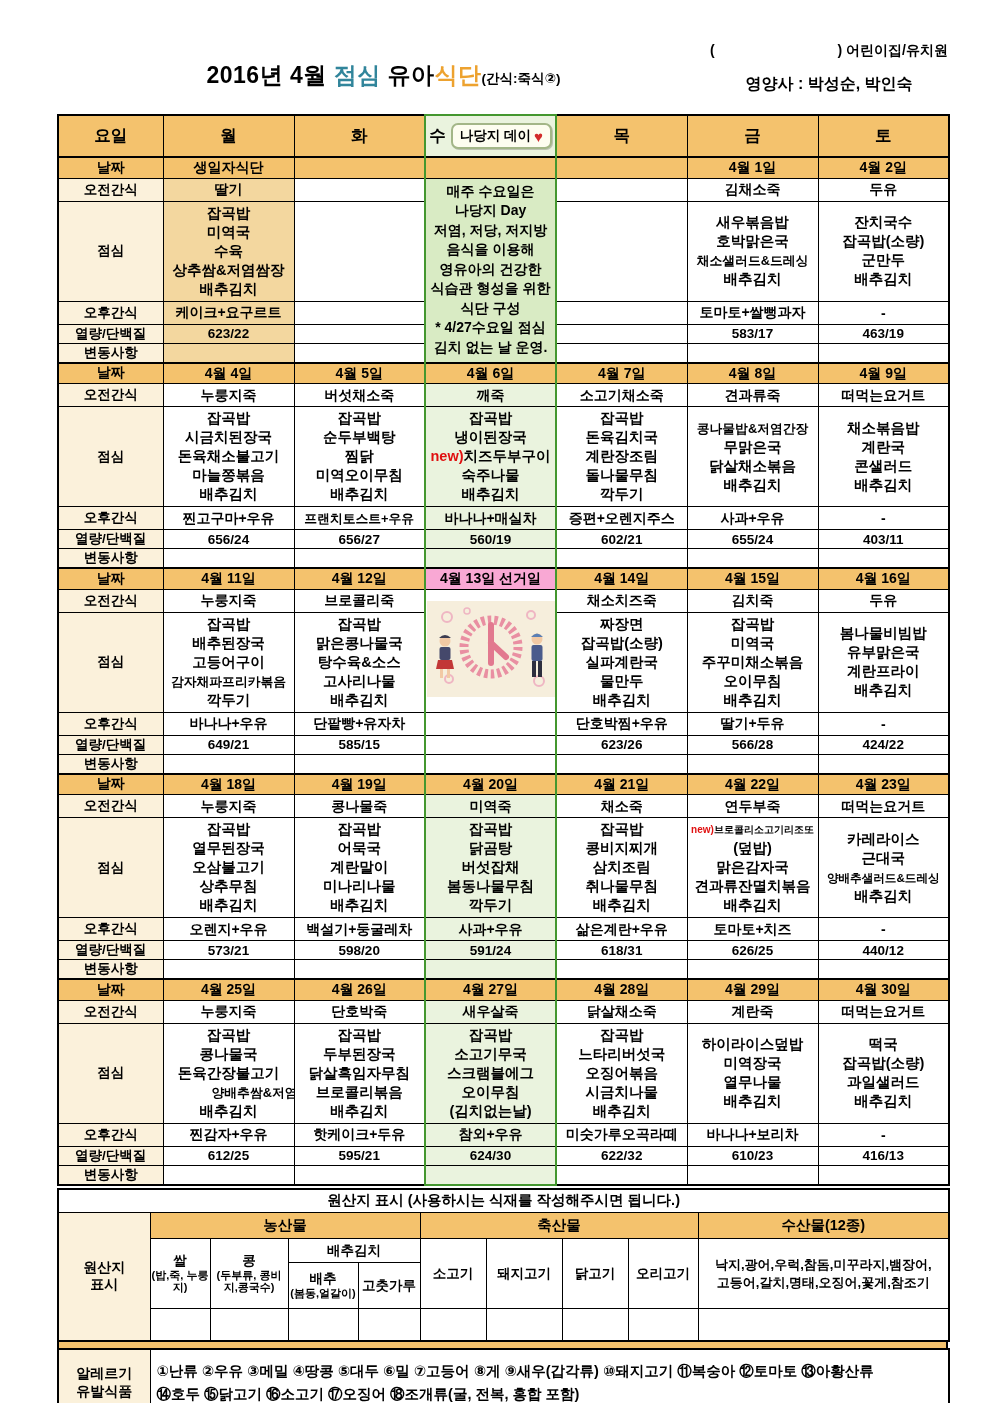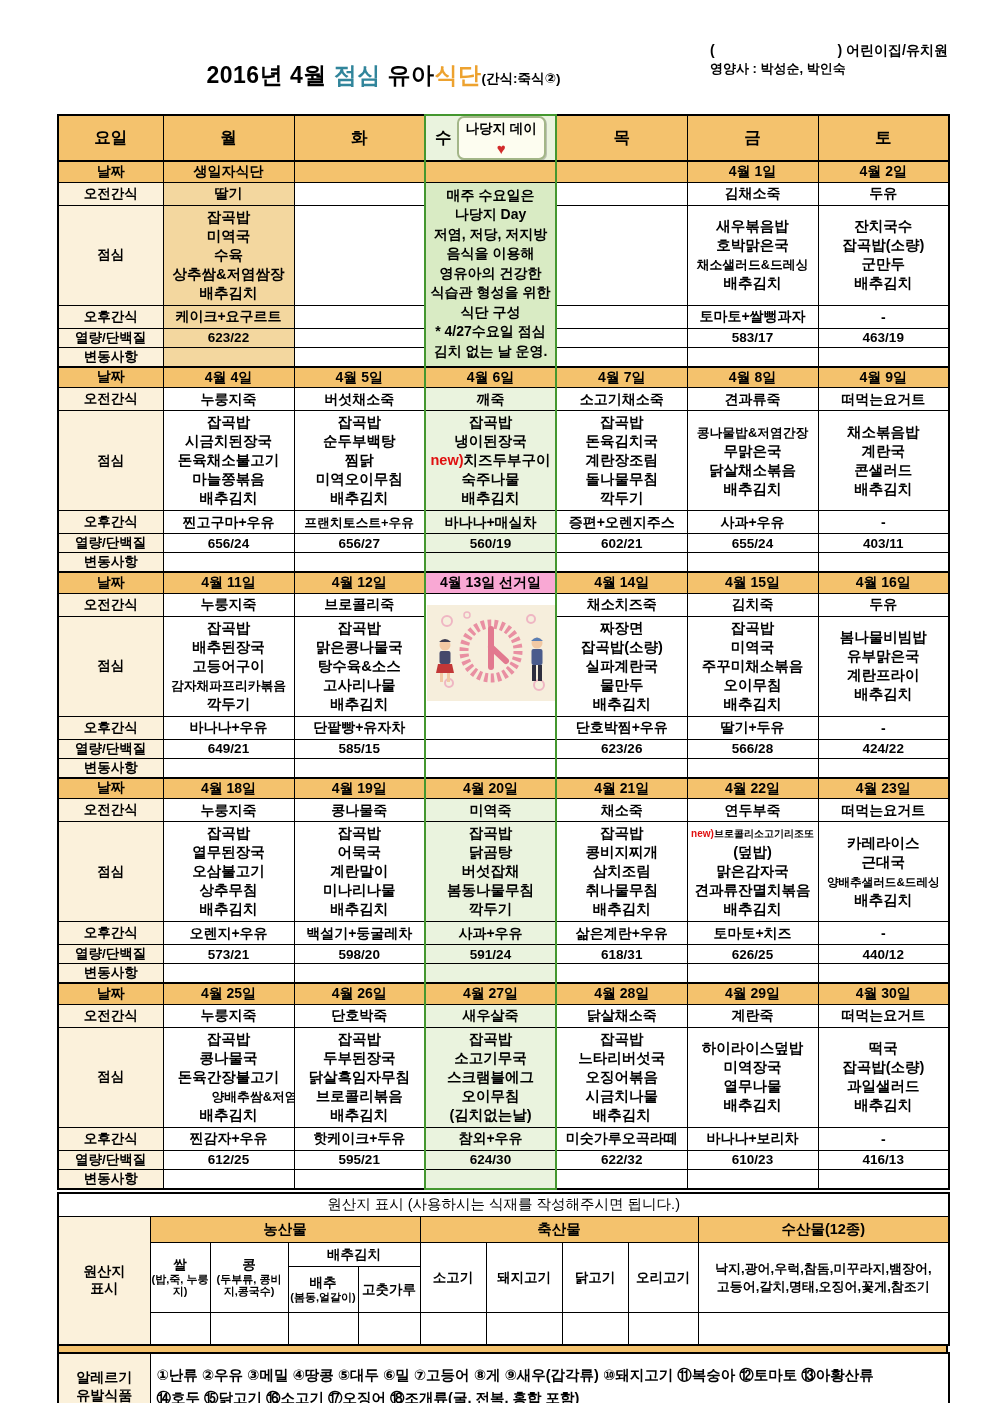--- a/index.html
+++ b/index.html
@@ -17,21 +17,21 @@
            repeating-linear-gradient(0deg,rgba(204,55,43,.55) 0 2px,transparent 2px 6px),
            repeating-linear-gradient(90deg,rgba(204,55,43,.55) 0 2px,transparent 2px 5px);
          opacity:.9;}
   .titleblock{flex:1;text-align:center;padding-top:26px;white-space:nowrap;}
   .title-main{font-size:23px;font-weight:bold;letter-spacing:0.5px;text-align:center;}
   .t-teal{color:#31859b;}
   .t-orange{color:#eda22f;}
   .title-suffix{font-size:13.5px;font-weight:bold;}
   .rightblock{width:238px;padding-top:8px;font-size:14px;font-weight:bold;}
   .facline{display:flex;justify-content:space-between;}
-  .nutline{text-align:left;margin-top:0;font-size:13px;}
+  .nutline{text-align:center;margin-top:14px;font-size:16px;}
 
   
   table{border-collapse:collapse;table-layout:fixed;width:891px;}
   td{border:1px solid #000;text-align:center;vertical-align:middle;overflow:hidden;padding:0 1px;}
   .menu-table{border:2px solid #000;}
   .b-table{border:2px solid #000;margin-top:2px;}
 
   
   .hdr{background:#f4c26d;font-weight:bold;font-size:16.5px;}
   .lbl{background:#fbf1db;font-weight:bold;font-size:13.5px;}
@@ -49,25 +49,25 @@
   .menu-line{display:block;white-space:nowrap;font-size:14.5px;}
   .snack{font-weight:bold;}
   .snack span{white-space:nowrap;font-size:14px;}
   .datecell span{white-space:nowrap;font-weight:bold;font-size:14px;}
   .nutr{font-weight:bold;font-size:13.5px;}
   .red{color:#e01010;}
   .notice .nline{display:block;font-size:14px;font-weight:bold;line-height:19.5px;white-space:nowrap;}
   .notice .nred{color:#000000;}
   .wedday{display:flex;align-items:center;justify-content:center;gap:5px;}
   .badge{display:inline-flex;align-items:center;gap:3px;background:#fdfdf0;border:2px solid #a3b688;
-         border-radius:7px;padding:2px 7px;font-size:13.5px;font-weight:bold;box-shadow:1px 1px 0 rgba(0,0,0,.2);flex-direction:column;}
+         border-radius:7px;padding:2px 7px;font-size:13.5px;font-weight:bold;box-shadow:1px 1px 0 rgba(0,0,0,.2);}
   .heart{color:#d22b2b;font-size:15px;line-height:1;}
 
   
-  .o-title{font-weight:normal;font-size:14.5px;background:#fff;}
+  .o-title{font-weight:bold;font-size:14.5px;background:#fff;}
   .o-group{background:#f4c26d;font-weight:bold;font-size:14.5px;}
   .o-sub{font-weight:bold;font-size:13.5px;background:#fff;line-height:1.15;}
   .o-subsm{font-size:11px;font-weight:bold;}
   .o-label{background:#fbf1db;font-weight:bold;font-size:14px;line-height:1.25;}
   .o-sea{font-weight:bold;font-size:13px;line-height:1.35;background:#fff;}
   .sep-orange{height:6px;background:#f4c26d;border-left:2px solid #000;border-right:2px solid #000;}
   .al-text{font-weight:bold;font-size:14.5px;text-align:left;padding:2px 6px;line-height:1.55;background:#fff;}
 </style>
 </head>
 <body>

